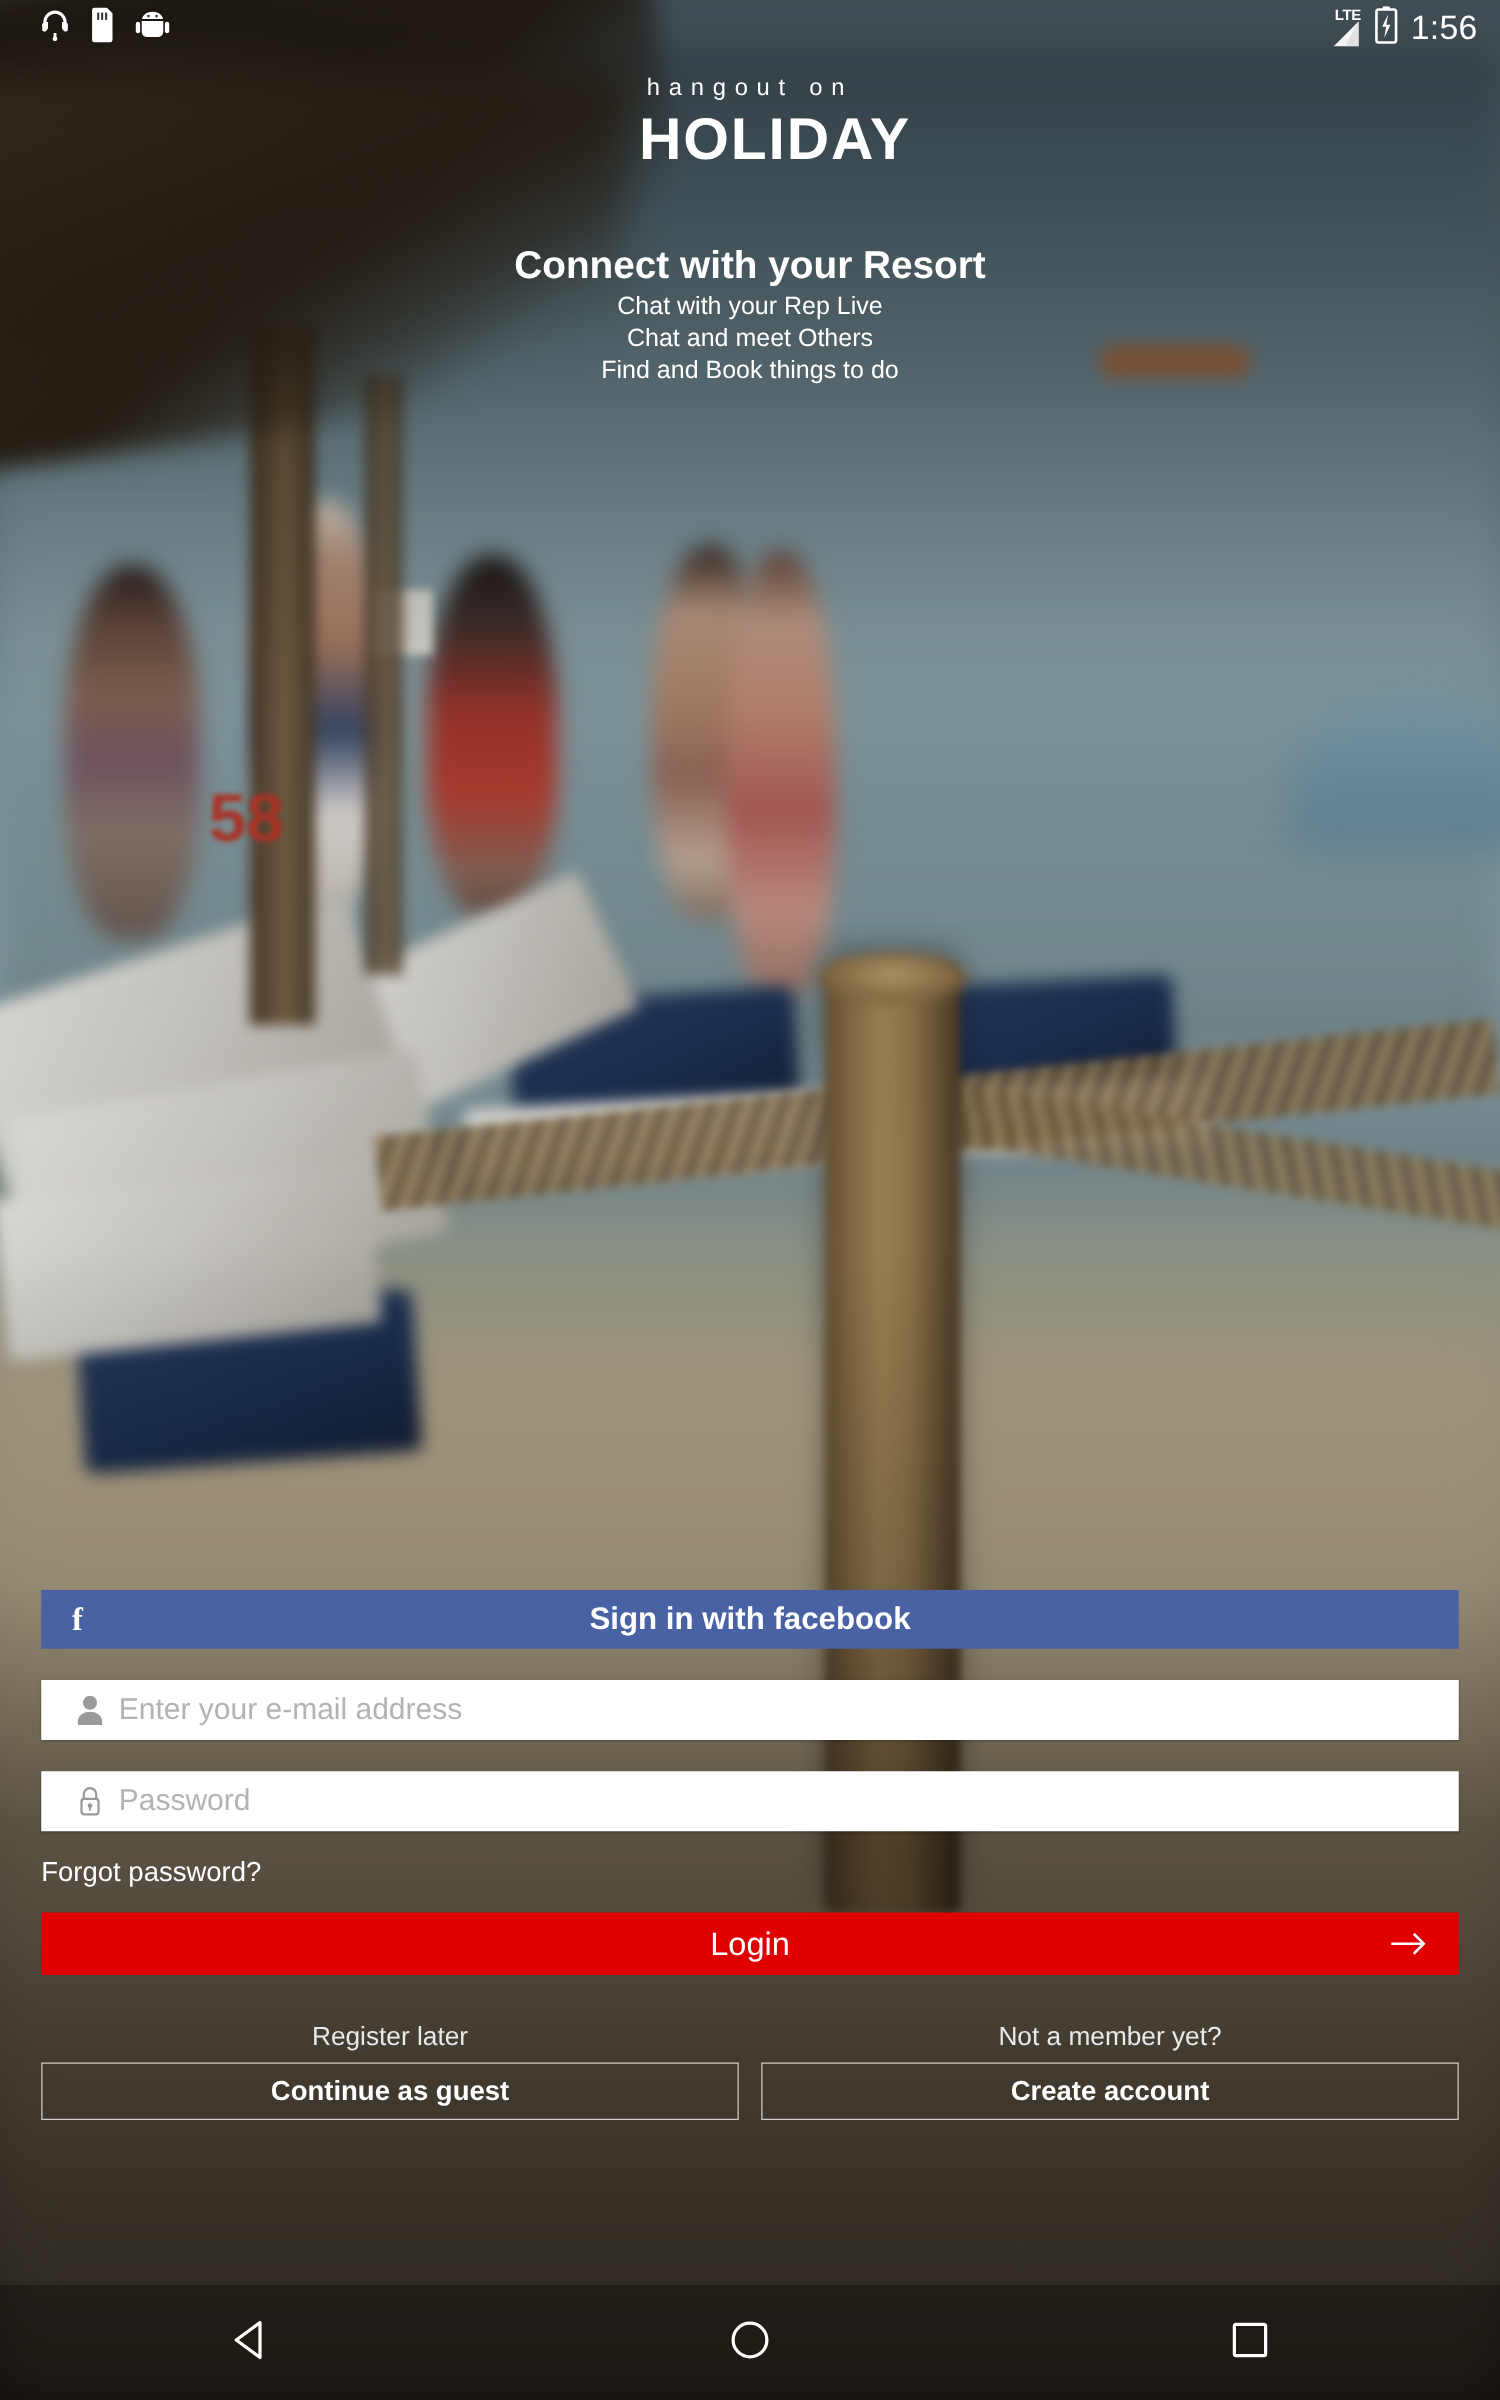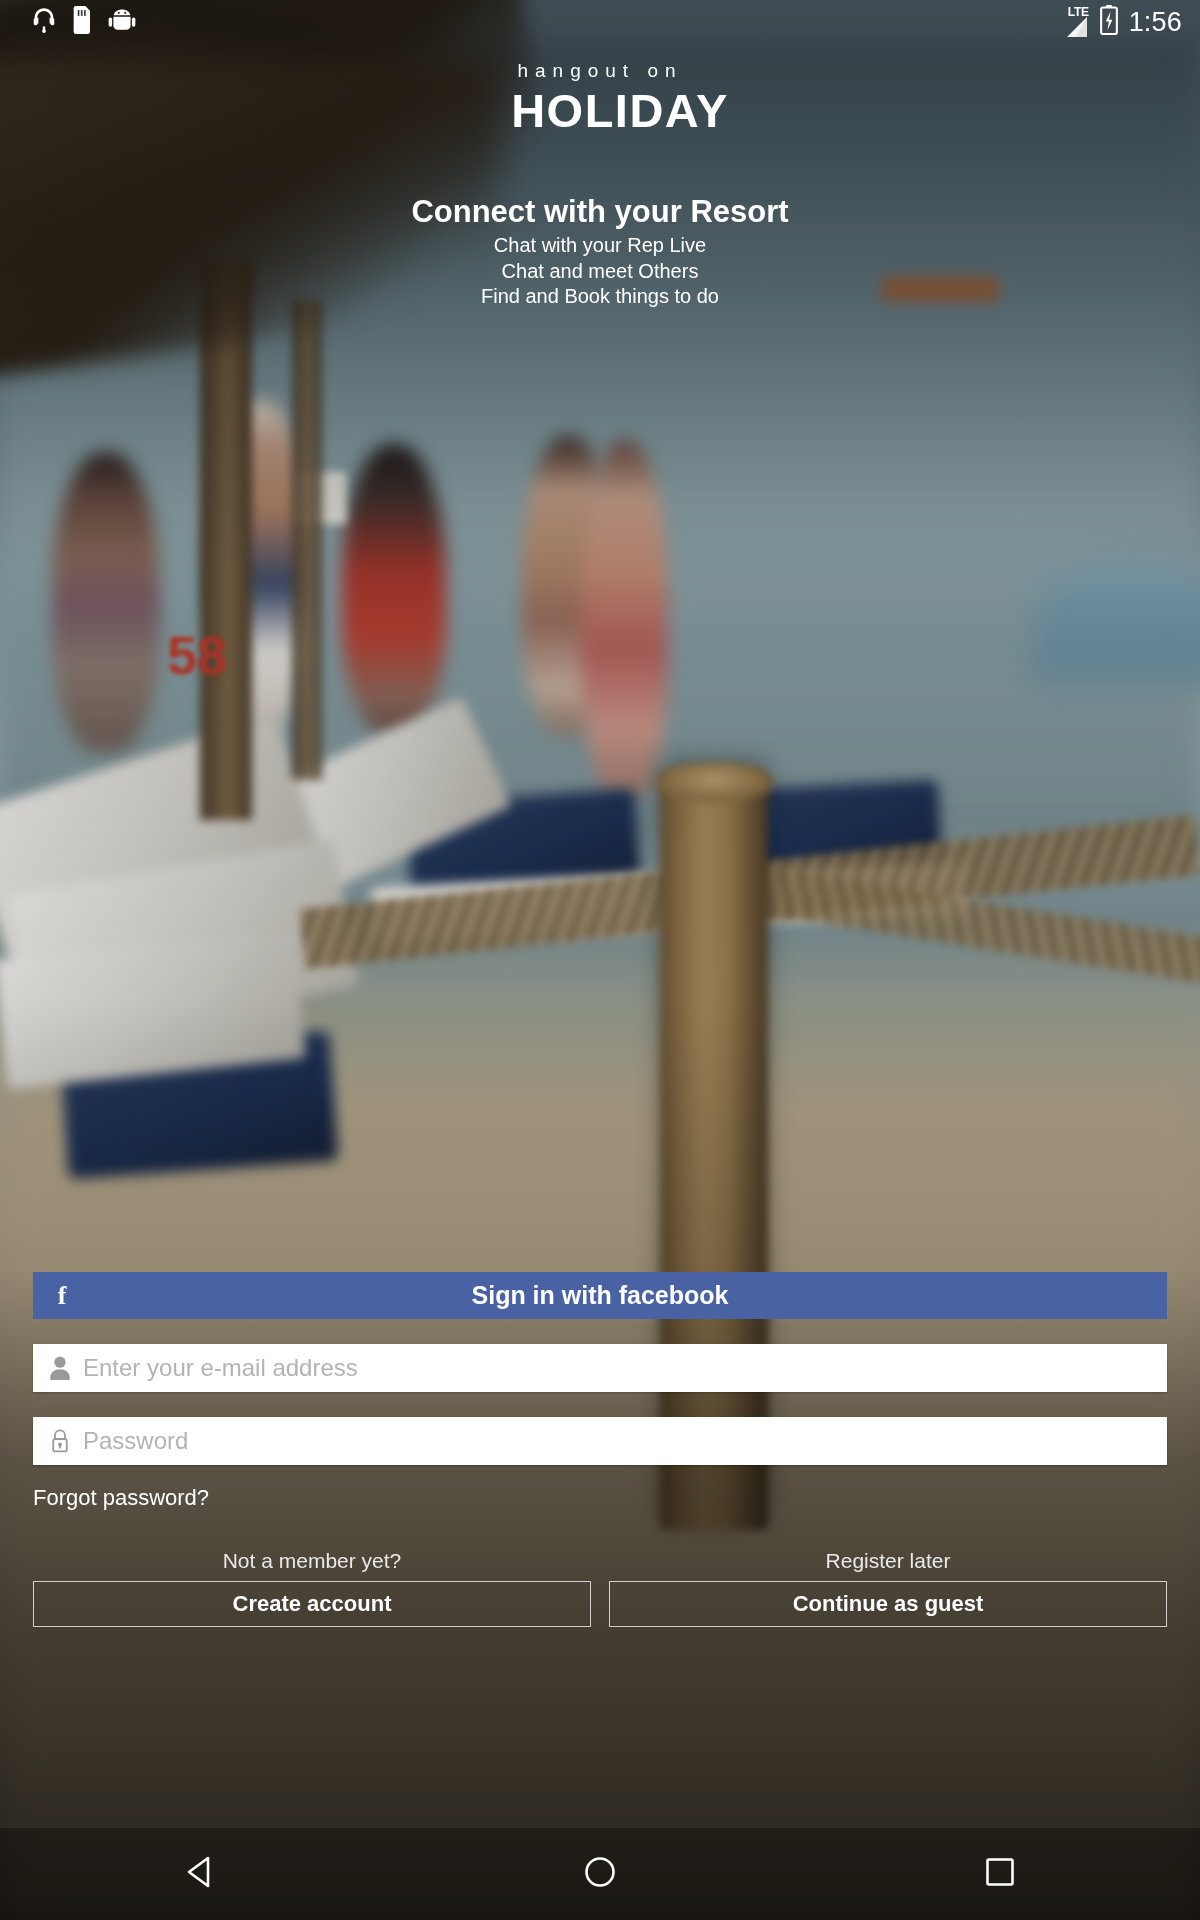--- a/index.html
+++ b/index.html
@@ -239,21 +239,21 @@
     width:58px; text-align:center; font-size:26px; font-weight:bold;
     font-family:"Liberation Serif", serif;
   }
   .fb-btn .fb-label {
     position:absolute; left:0; right:0; text-align:center;
     font-size:25px; font-weight:600; pointer-events:none;
   }
 
   .field {
     margin-top:25px; height:48px; background:#fff;
-    display:flex; align-items:center; padding-left:4px;
+    display:flex; align-items:center; padding-left:16px;
     box-shadow:0 1px 2px rgba(0,0,0,.25);
   }
   .field .f-icon { width:46px; display:flex; justify-content:center; align-items:center; }
   .field input {
     flex:1; border:none; outline:none; background:transparent;
     font-size:24px; font-family:"Liberation Sans", sans-serif;
     color:#333; padding-right:16px;
   }
   .field input::placeholder { color:#b3b3b3; }
 
@@ -426,29 +426,38 @@
           <rect x="3.2" y="11" width="13.6" height="12.4" rx="2.2"></rect>
           <circle cx="10" cy="16.4" r="1.9" fill="#9a9a9a" stroke="none"></circle>
           <path d="M10 17.6v2.8" stroke="#9a9a9a"></path>
         </svg>
       </span>
       <input type="password" placeholder="Password" style="">
     </div>
 
     <div class="forgot">Forgot password?</div>
 
+    <button class="login-btn">
+      <span class="lg-label">Login</span>
+      <span class="lg-arrow">
+        <svg width="32" height="22" viewBox="0 0 32 22" fill="none" stroke="#ffffff" stroke-width="2">
+          <path d="M2 11h26"></path>
+          <path d="M20 3l8 8-8 8"></path>
+        </svg>
+      </span>
+    </button>
 
     <div class="alt-row">
+      <div class="alt-col">
+        <div class="alt-hint">Register later</div>
+        <button class="alt-btn">Continue as guest</button>
+      </div>
       <div class="alt-col">
         <div class="alt-hint">Not a member yet?</div>
         <button class="alt-btn">Create account</button>
-      </div>
-      <div class="alt-col">
-        <div class="alt-hint">Register later</div>
-        <button class="alt-btn">Continue as guest</button>
       </div>
     </div>
 
   </div>
 </div>
 
 <div id="nav-bar">
   <div class="nav-btn">
     <span>
       <svg width="34" height="36" viewBox="0 0 34 36" fill="none" stroke="#fff" stroke-width="2.6" stroke-linejoin="round">

